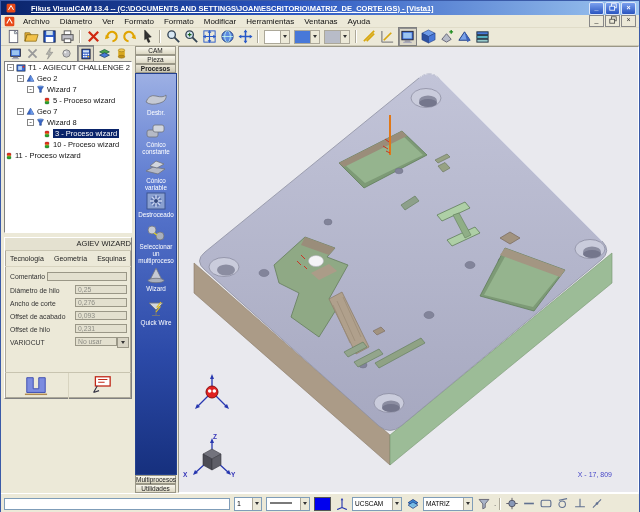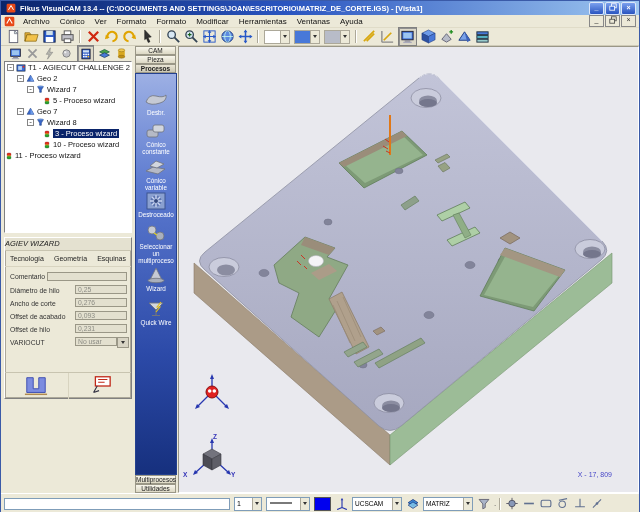--- a/index.html
+++ b/index.html
@@ -4,21 +4,21 @@
 <style>
   html,body{margin:0;padding:0;background:#ece9d8;width:640px;height:512px;overflow:hidden;
     font-family:"Liberation Sans",sans-serif;-webkit-font-smoothing:none;}
   .win{position:relative;width:640px;height:512px;background:#ece9d8;box-sizing:border-box;
     border:1px solid #3a5aa8;}
   .abs{position:absolute;}
   
   .titlebar{position:absolute;left:0;top:0;width:100%;height:14px;box-sizing:border-box;
     background:linear-gradient(90deg,#0a246a 0%,#2a55c0 45%,#9ec7f0 100%);
     display:flex;align-items:center;padding:0 3px;color:#fff;font-size:7.5px;font-weight:bold;white-space:nowrap;}
-  .titlebar .ttl{flex:1;overflow:hidden;text-overflow:ellipsis;margin-left:3px;}
+  .titlebar .ttl{flex:1;overflow:hidden;text-overflow:ellipsis;margin-left:14px;text-decoration:underline;}
   .winbtn{width:13px;height:11px;margin-left:1px;flex:none;border:1px solid #dce6f8;border-radius:2px;
     background:linear-gradient(#7aa0ee,#2a55c0);color:#fff;font-size:7px;line-height:9px;text-align:center;font-weight:bold;}
   
   .menubar{position:absolute;left:0;top:14px;width:100%;height:13px;box-sizing:border-box;background:#ece9d8;
     display:flex;align-items:center;font-size:8px;color:#111;border-bottom:1px solid #e0dcc8;}
   .menu-item{padding:0 5px;}
   .mdibtn{width:13px;height:10px;margin-left:1px;flex:none;border:1px solid #888;background:#ece9d8;
     color:#333;font-size:7px;line-height:8px;text-align:center;}
   
   .toolbar{position:absolute;left:0;top:27px;width:100%;height:18px;background:#ece9d8;
@@ -37,21 +37,21 @@
   .treebox{position:absolute;left:1px;top:15px;width:128px;height:172px;background:#fff;box-sizing:border-box;
     border:1px solid #808080;border-right-color:#fff;border-bottom-color:#fff;overflow:hidden;}
   .trow{height:11px;display:flex;align-items:center;font-size:7.5px;color:#111;white-space:nowrap;}
   .exp{width:7px;height:7px;box-sizing:border-box;border:1px solid #848484;background:#fff;font-size:8px;
     line-height:4px;text-align:center;color:#333;margin-right:2px;flex:none;}
   .tico{flex:none;margin-right:2px;}
   .tsel{background:#0a246a;color:#fff;padding:0 2px;}
   
   .wpanel{position:absolute;left:1px;top:191px;width:128px;height:162px;box-sizing:border-box;background:#ece9d8;
     border:1px solid #fff;border-right-color:#808080;border-bottom-color:#808080;box-shadow:0 0 0 1px #aca899 inset;}
-  .wphead{height:12px;border-bottom:1px solid #c8c4b0;text-align:left;font-size:7.5px;line-height:12px;color:#222;background:#e4e1d0;font-style:italic;}
+  .wphead{height:12px;border-bottom:1px solid #c8c4b0;text-align:right;font-size:7.5px;line-height:12px;color:#222;background:#e4e1d0;}
   .wptabs{height:15px;display:flex;align-items:center;justify-content:space-between;padding:0 5px;font-size:7px;color:#222;border-bottom:1px solid #d8d4c0;}
   .wfield{position:relative;height:13px;}
   .wlab{position:absolute;left:5px;top:3px;font-size:6.8px;color:#333;}
   .wval{position:absolute;top:1px;height:9px;box-sizing:border-box;border:1px solid #9a9787;background:#e3e0cf;
     color:#8c8c84;font-size:6.8px;padding:0px 2px;line-height:8px;}
   .wbtns{position:absolute;left:0;top:134px;width:100%;height:26px;border-top:1px solid #c8c4b0;display:flex;}
   .wbtn{flex:1;display:flex;align-items:center;justify-content:center;border-right:1px solid #d8d4c0;}
   
   .strip{position:absolute;left:133px;top:45px;width:44px;height:447px;background:#ece9d8;}
   .striptab{position:absolute;left:1px;width:41px;height:9px;box-sizing:border-box;border:1px solid #9a9787;
@@ -290,21 +290,21 @@
         </svg></span>
     <span class="winbtn">×</span>
   </div>
 
   <div class="menubar">
     <svg class="tbi" style="width:11px;height:11px;margin:0 3px" viewBox="0 0 16 16">
         <rect x="1" y="1" width="14" height="14" rx="2" fill="#e84818"></rect>
         <path d="M4,11 L8,4 L12,11" stroke="#fff" stroke-width="1.6" fill="none"></path>
       </svg>
     <span class="menu-item">Archivo</span>
-    <span class="menu-item">Cónico</span>
+    <span class="menu-item">Diámetro</span>
     <span class="menu-item">Ver</span>
     <span class="menu-item">Formato</span>
     <span class="menu-item">Formato</span>
     <span class="menu-item">Modificar</span>
     <span class="menu-item">Herramientas</span>
     <span class="menu-item">Ventanas</span>
     <span class="menu-item">Ayuda</span>
     <span style="flex:1"></span>
     <span class="mdibtn">_</span>
     <span class="mdibtn"><svg width="8" height="8" viewBox="0 0 10 10">

